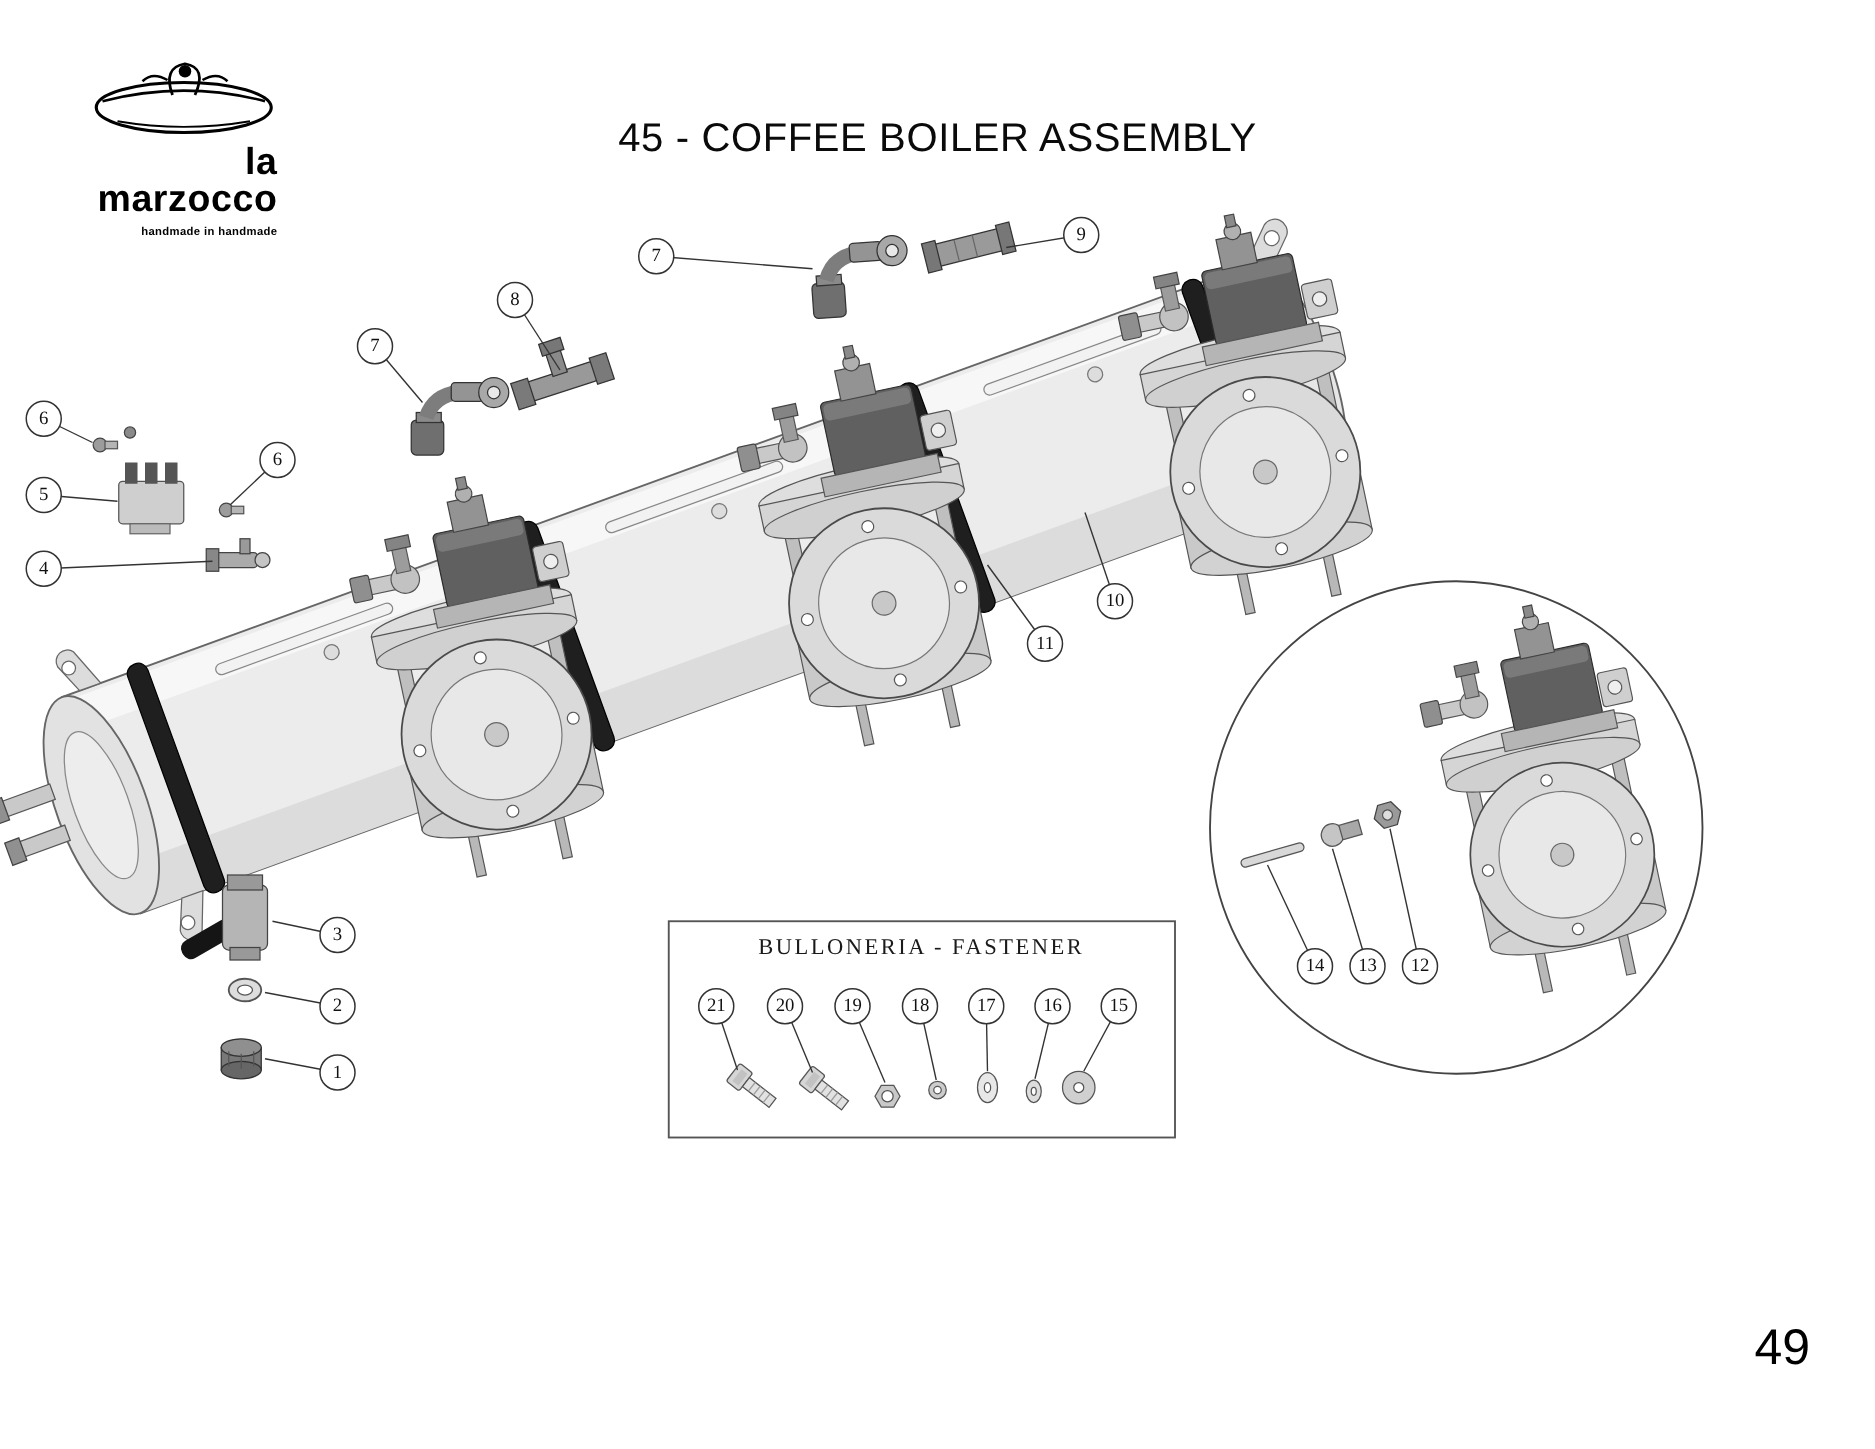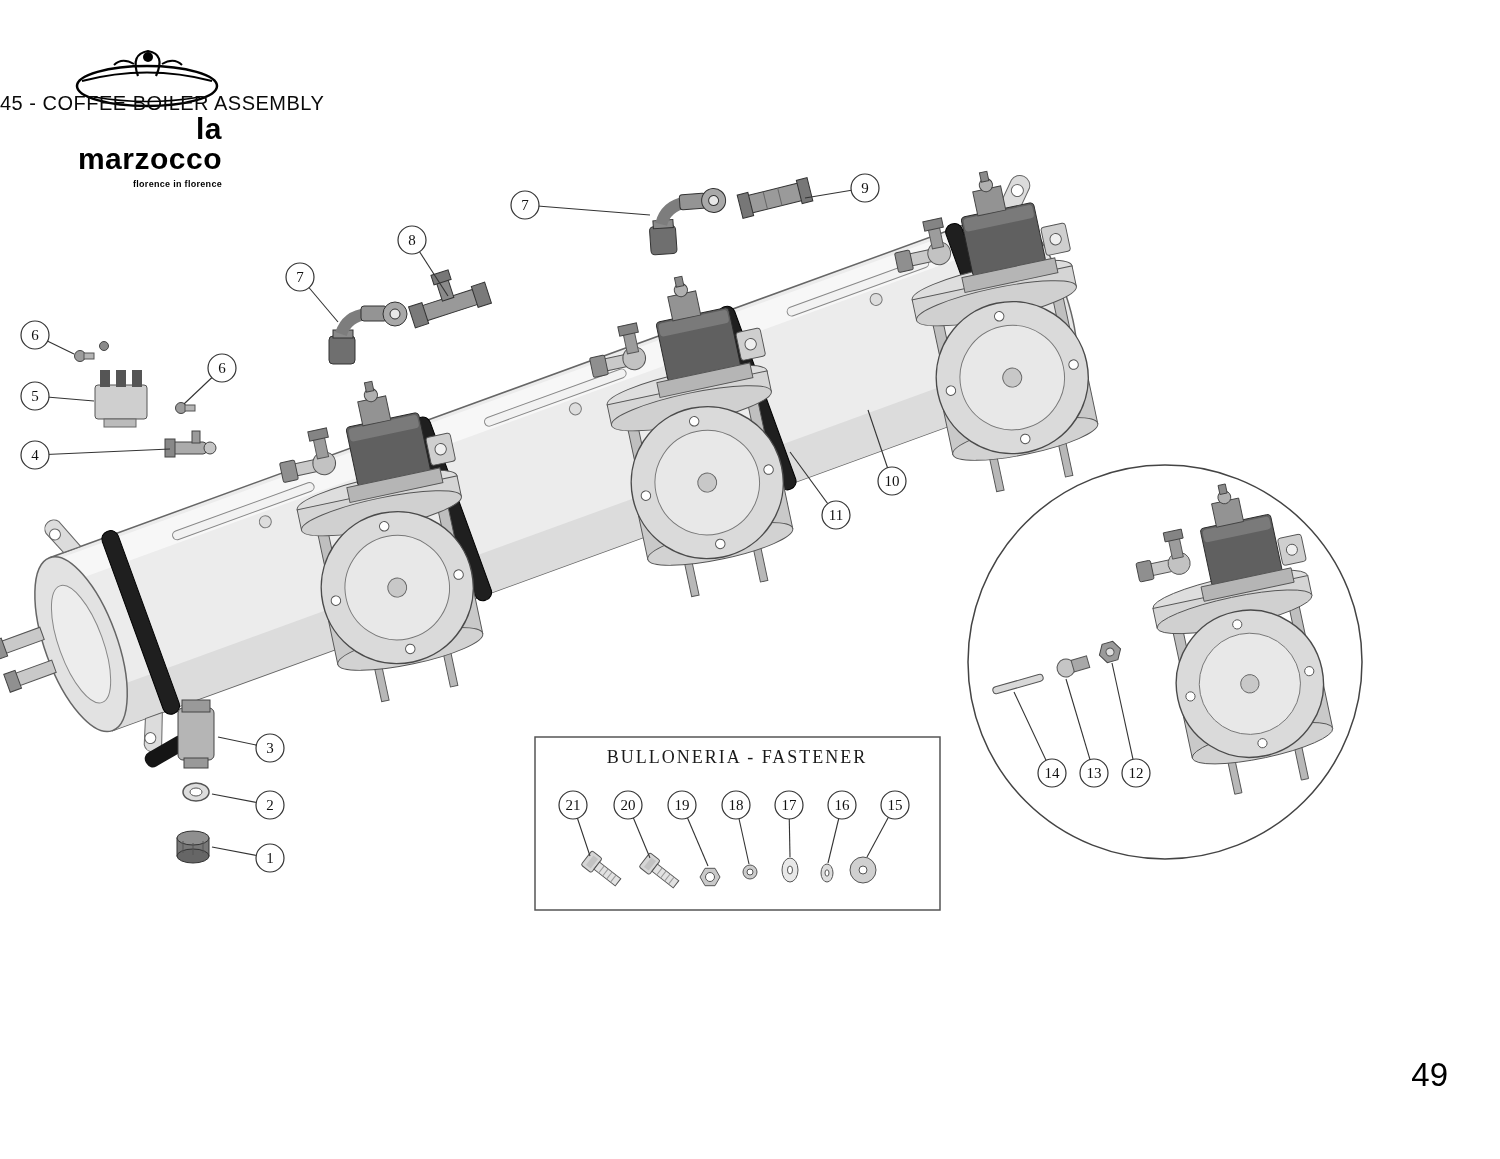--- a/index.html
+++ b/index.html
@@ -1,23 +1,23 @@
 <!DOCTYPE html>
 <html><head>
 <meta charset="utf-8">
 <style>
   html,body{margin:0;padding:0;background:#fff;}
   .page{position:relative;width:1500px;height:1159px;background:#fff;overflow:hidden;
         font-family:"Liberation Sans",sans-serif;color:#000;}
   .logo{position:absolute;left:50px;top:46px;width:172px;text-align:right;}
   .logo .brand{font-size:30px;font-weight:700;letter-spacing:.5px;line-height:1;margin-top:0;}
   .logo .tagline{font-size:9px;font-weight:700;margin-top:5px;letter-spacing:.3px;}
-  .title{position:absolute;top:92px;left:0;width:100%;
-         font-size:20px;letter-spacing:.5px;color:#0a0a0a;}
-  .pagenum{position:absolute;top:1056px;right:52px;font-size:33px;}
+  .title{position:absolute;top:92px;left:0;width:100%;text-align:center;
+         font-size:32px;letter-spacing:.5px;color:#0a0a0a;}
+  .pagenum{position:absolute;top:1056px;right:52px;font-size:40px;}
   svg.diagram{position:absolute;left:0;top:0;}
   .co{font-family:"Liberation Serif",serif;font-size:15px;fill:#111;}
   .boxtitle{font-family:"Liberation Serif",serif;font-size:18px;letter-spacing:2px;fill:#1a1a1a;}
   .leader{stroke:#333;stroke-width:1.1;}
   .cobubble{fill:#fff;stroke:#333;stroke-width:1.2;}
 </style>
 </head>
 <body>
 
 <div class="page">
@@ -26,21 +26,21 @@
     <svg width="150" height="64" viewBox="0 0 150 64">
       <ellipse cx="75" cy="40" rx="70" ry="20" fill="none" stroke="#000" stroke-width="2.5"></ellipse>
       <path d="M10,35 Q75,18 140,35" fill="none" stroke="#000" stroke-width="2"></path>
       <path d="M22,51 Q75,60 128,51" fill="none" stroke="#000" stroke-width="1.5"></path>
       <path d="M66,30 Q58,8 76,5 Q94,8 84,30" fill="none" stroke="#000" stroke-width="2.2"></path>
       <circle cx="76" cy="11" r="5" fill="#000"></circle>
       <path d="M62,18 q-12,-7 -20,1" fill="none" stroke="#000" stroke-width="2"></path>
       <path d="M90,18 q12,-7 20,1" fill="none" stroke="#000" stroke-width="2"></path>
     </svg>
     <div class="brand">la marzocco</div>
-    <div class="tagline">florence in florence</div>
+    <div class="tagline">handmade in handmade</div>
   </div>
 
   <div class="title">45 - COFFEE BOILER ASSEMBLY</div>
 
   <svg class="diagram" width="1500" height="1159" viewBox="0 0 1500 1159">
 
     <defs>
 
       <g id="grp">
         <rect x="-41" y="128" width="8" height="48" fill="#b8b8b8" stroke="#555"></rect>

